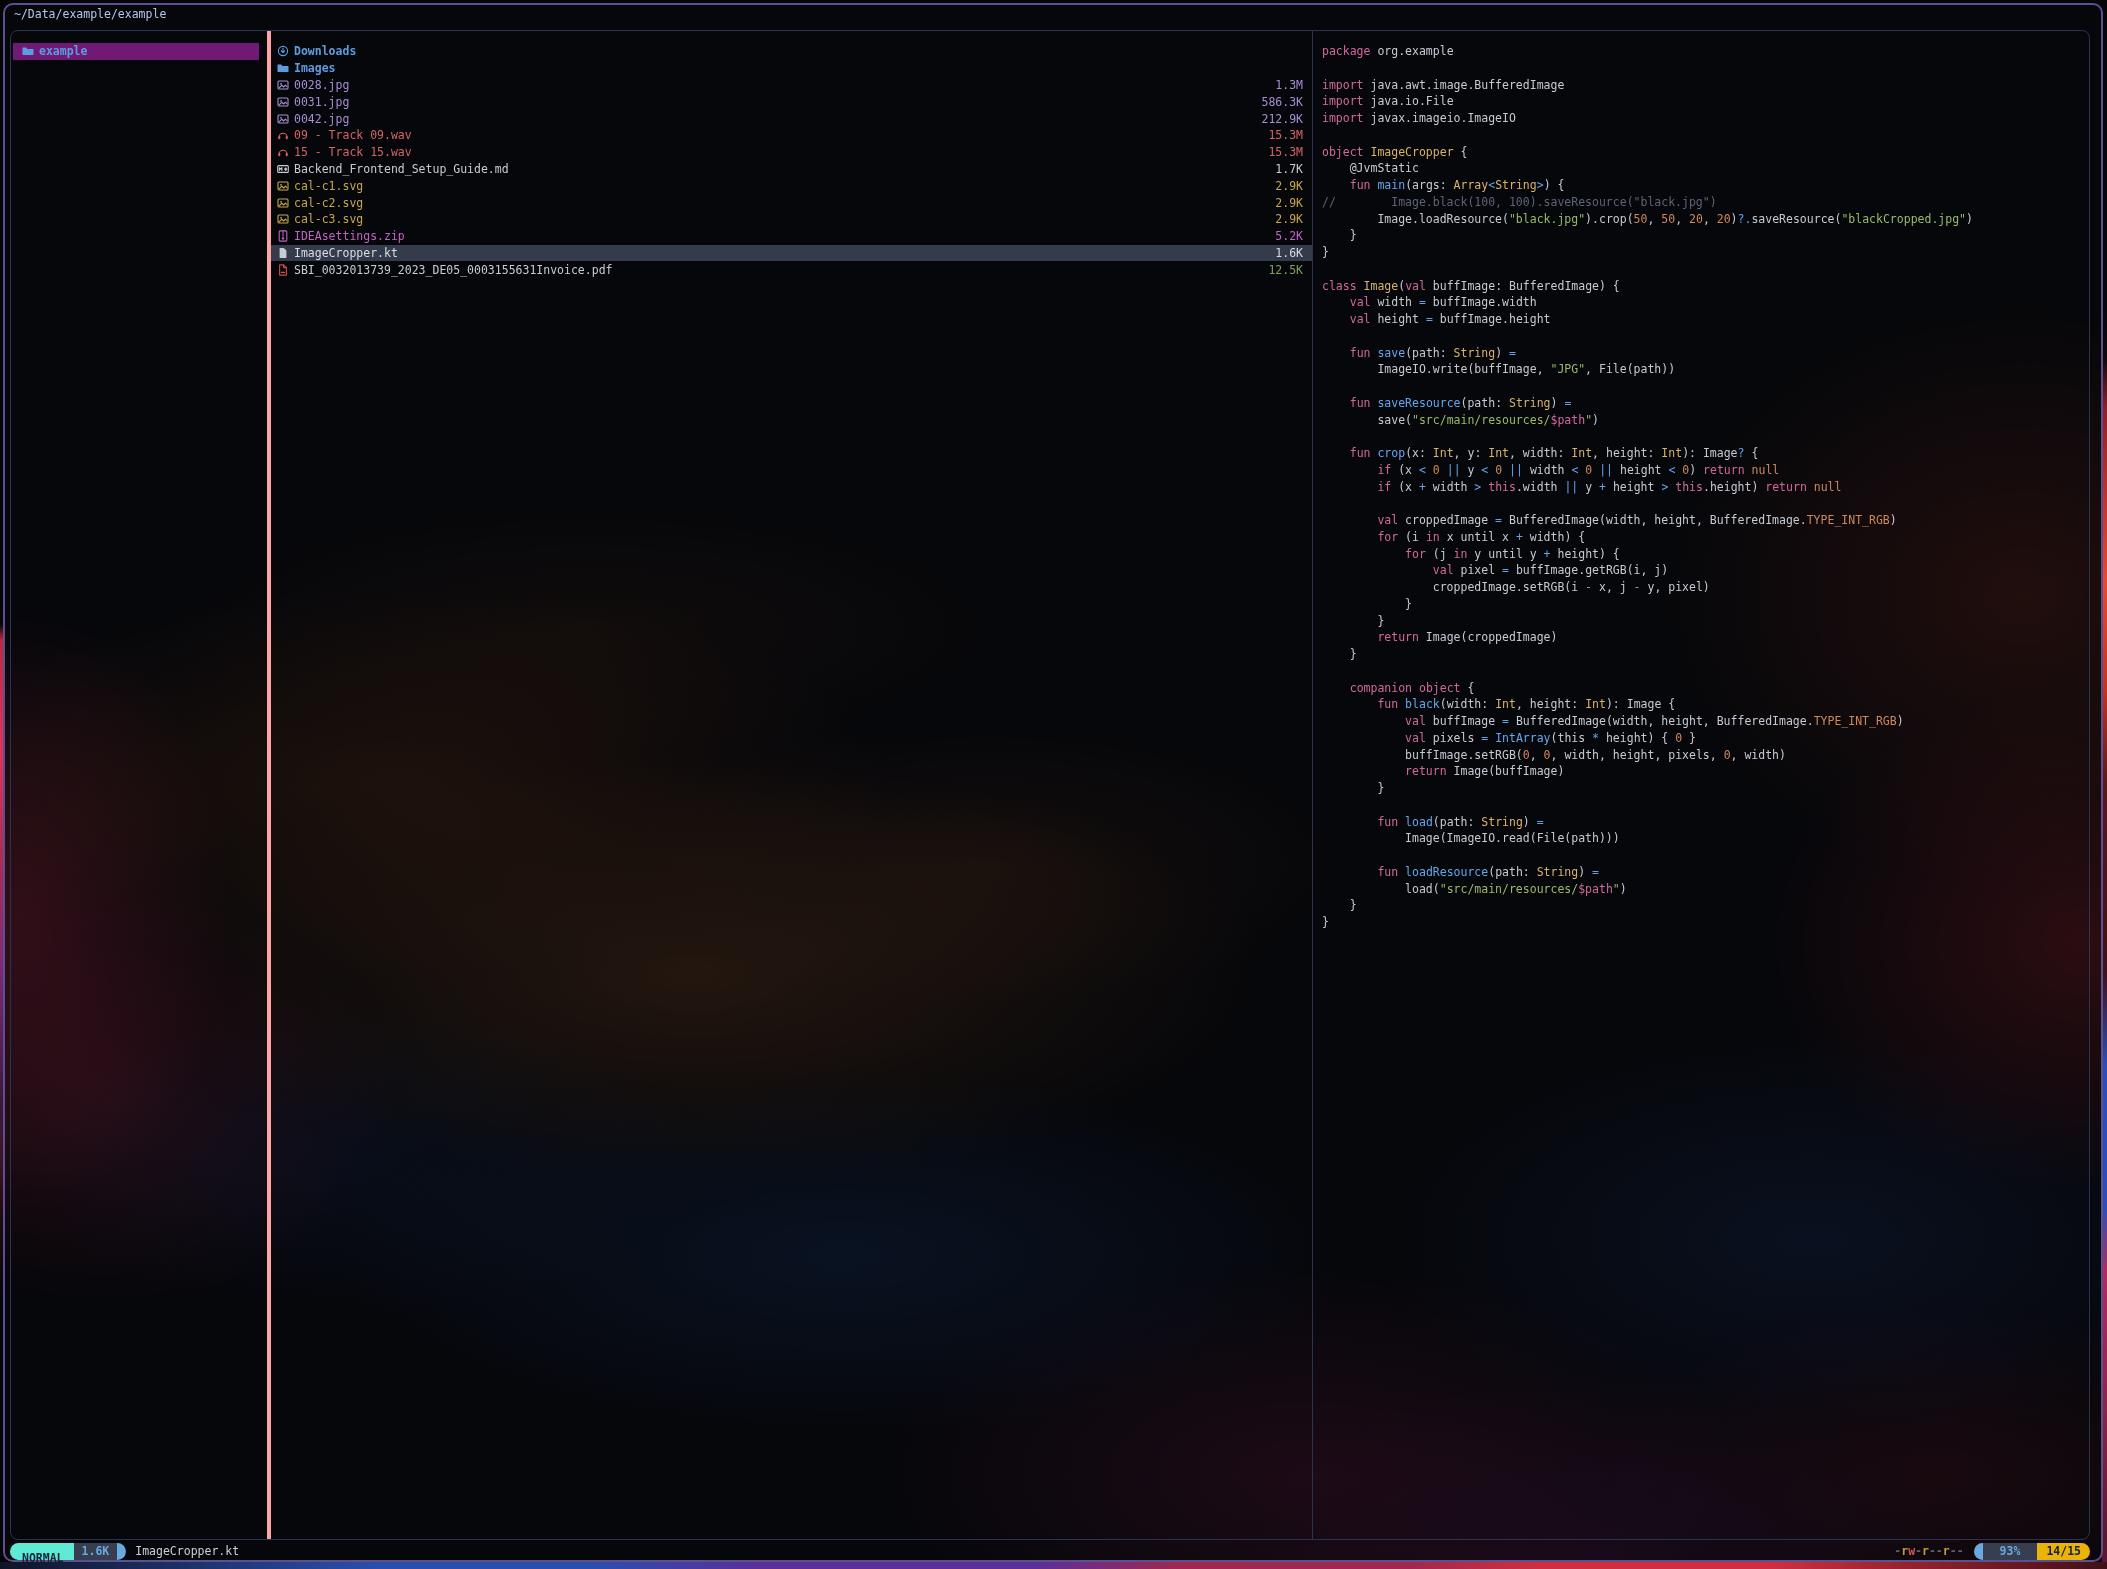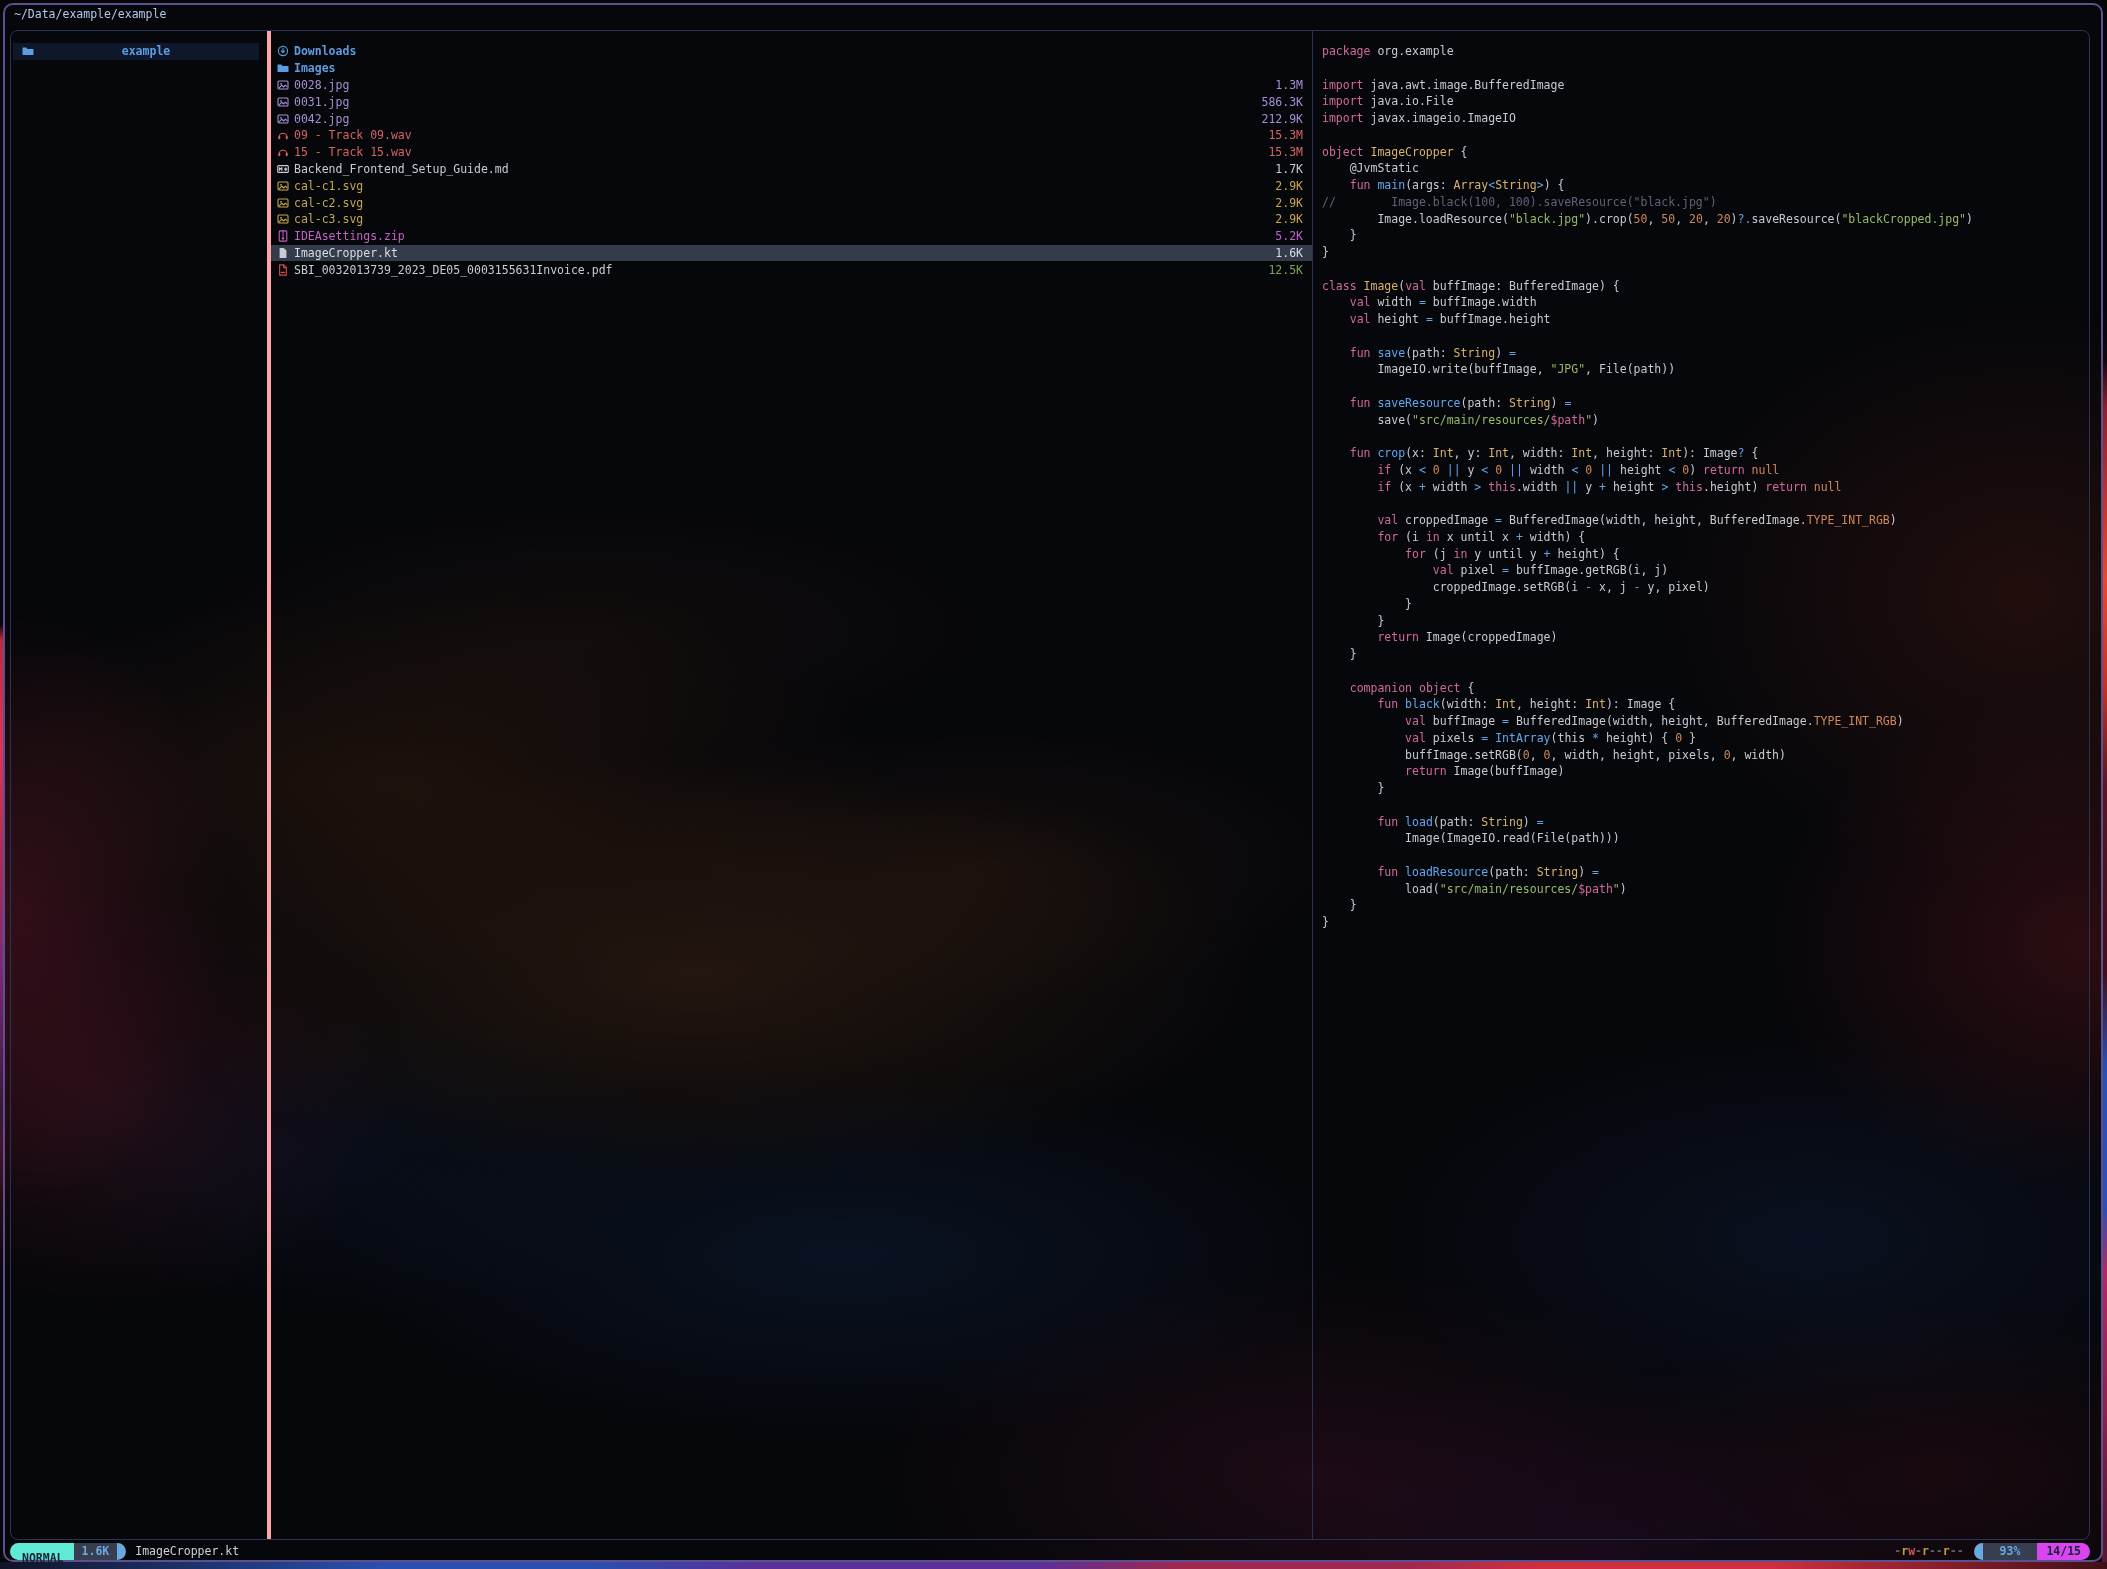--- a/index.html
+++ b/index.html
@@ -39,21 +39,21 @@
   
   .panes{position:absolute;left:10px;top:30px;width:2080px;height:1510px;box-sizing:border-box;
     border:1px solid #2b3254;border-radius:8px;display:flex;overflow:hidden;}
   .pane{box-sizing:border-box;overflow:hidden;}
   .pane-parent{width:256px;}
   .pane-current{width:1046px;border-left:4px solid #fca5a5;border-right:1px solid #2b3254;}
   .pane-preview{flex:1;}
   .plist,.flist{padding-top:12px;}
   .frow{height:16.8px;display:flex;align-items:center;padding:0 9px 0 6px;white-space:nowrap;}
   .prow{height:16.8px;display:flex;align-items:center;padding:0 6px 0 9px;margin:0 8px 0 2px;white-space:nowrap;}
-  .prow.selected{background:#0f172a;text-align:center;}
+  .prow.selected{background:#701a75;}
   .frow.selected{background:#343b4b;}
   .ficon{width:12px;height:12px;margin-right:5px;flex:0 0 12px;display:inline-flex;align-items:center;}
   .ficon svg{width:12px;height:12px;display:block;}
   .fname{flex:1;overflow:hidden;text-overflow:clip;}
   .fsize{margin-left:8px;text-align:left;}
   .type-dir{color:#5c9de2;font-weight:bold;}
   .type-image{color:#a78fd6;}
   .type-audio{color:#d66464;}
   .type-doc{color:#c7ccd4;}
   .type-svg{color:#c7a74e;}
@@ -81,21 +81,21 @@
   .seg-mode{background:#5eead4;color:#172236;font-weight:bold;padding:7px 10px 0 12px;border-radius:9px 0 0 9px;}
   .seg-size{background:#373e4f;color:#6aa8e0;font-weight:bold;padding:0 8px;}
   .pl-arrow{width:9px;background:#6aa8e0;border-radius:0 9px 9px 0;}
   .sb-filename{margin-left:9px;color:#ccd1d9;}
   .perm{margin-right:10px;font-weight:bold;}
   .p-dim{color:#5b6170;}
   .p-r{color:#c39a3e;}
   .p-w{color:#cd5a50;}
   .pl-cap{width:9px;background:#6aa8e0;border-radius:9px 0 0 9px;}
   .seg-pct{background:#373e4f;color:#6aa8e0;font-weight:bold;padding:0 17px;}
-  .seg-pos{background:#d946ef;color:#172236;font-weight:bold;padding:0 9px;border-radius:0 9px 9px 0;}
+  .seg-pos{background:#eab308;color:#172236;font-weight:bold;padding:0 9px;border-radius:0 9px 9px 0;}
 </style>
 </head>
 <body>
 
 <div class="screen">
   <div class="wallpaper"></div>
   <div class="edge edge-left"></div>
   <div class="edge edge-right"></div>
   <div class="edge edge-bottom"></div>
 

